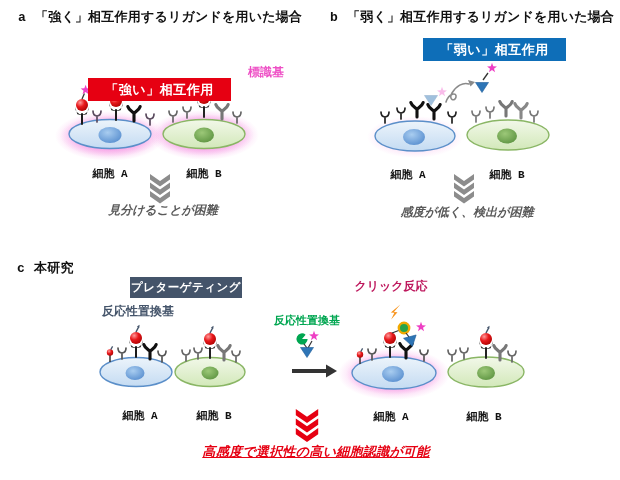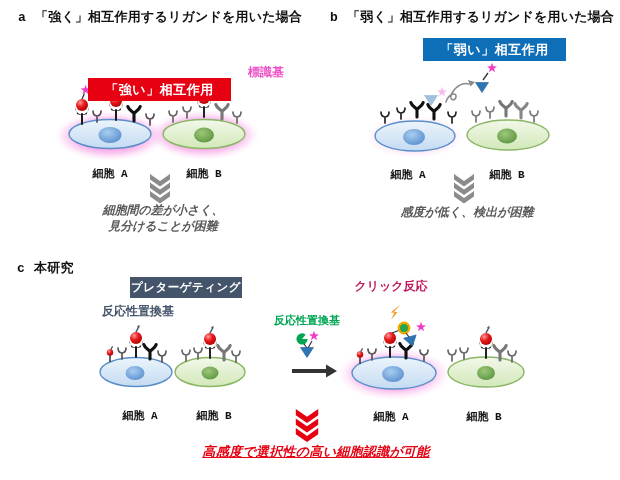--- a/index.html
+++ b/index.html
@@ -278,21 +278,20 @@
   </svg>
 
   <div class="abs heading" style="left:18px;top:8px">
     <span class="idx">a</span><span>「強く」相互作用するリガンドを用いた場合</span>
   </div>
   <div class="abs badge" style="left: 88px; top: 38px; width: 143px; height: 23px; background-color: rgb(230, 0, 18); margin-top: 40px;">「強い」相互作用</div>
   <div class="abs tag cx" style="left: 266px; top: 64px; color: rgb(238, 79, 197); text-align: center;">標識基</div>
   <div class="abs cell-label cx" style="left:110px;top:152px">細胞 A</div>
   <div class="abs cell-label cx" style="left:204px;top:152px">細胞 B</div>
   <div class="abs caption cx" style="left: 163px; top: 204px; color: rgb(89, 89, 89);">
-    <div>細胞間の差が小さく、</div>
     <div>見分けることが困難</div>
   </div>
 
   <div class="abs heading" style="left:330px;top:8px">
     <span class="idx">b</span><span>「弱く」相互作用するリガンドを用いた場合</span>
   </div>
   <div class="abs badge" style="left: 395px; top: 38px; width: 143px; height: 23px; background-color: rgb(14, 110, 184); margin-left: 28px;">「弱い」相互作用</div>
   <div class="abs cell-label cx" style="left:408px;top:153px">細胞 A</div>
   <div class="abs cell-label cx" style="left:507px;top:153px">細胞 B</div>
   <div class="abs caption cx" style="left: 467px; top: 206px; color: rgb(89, 89, 89);">感度が低く、検出が困難</div>

